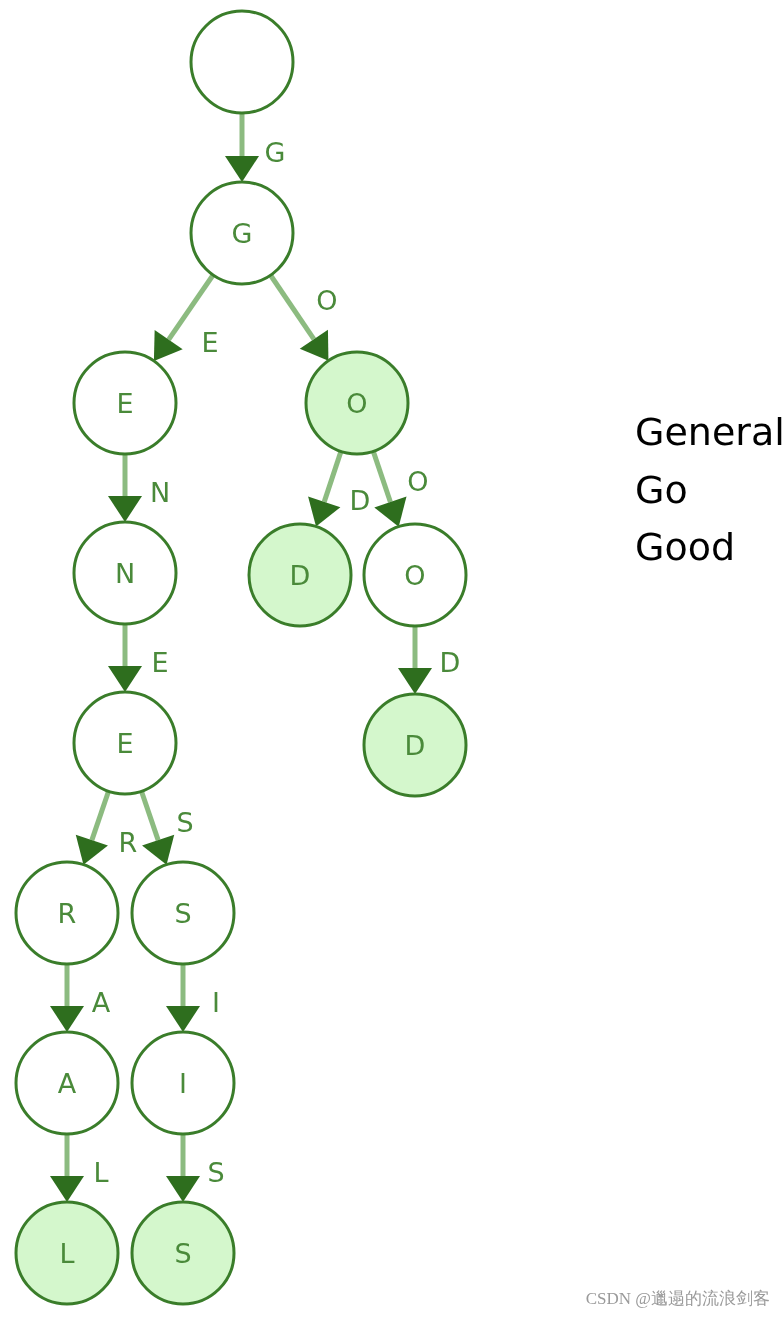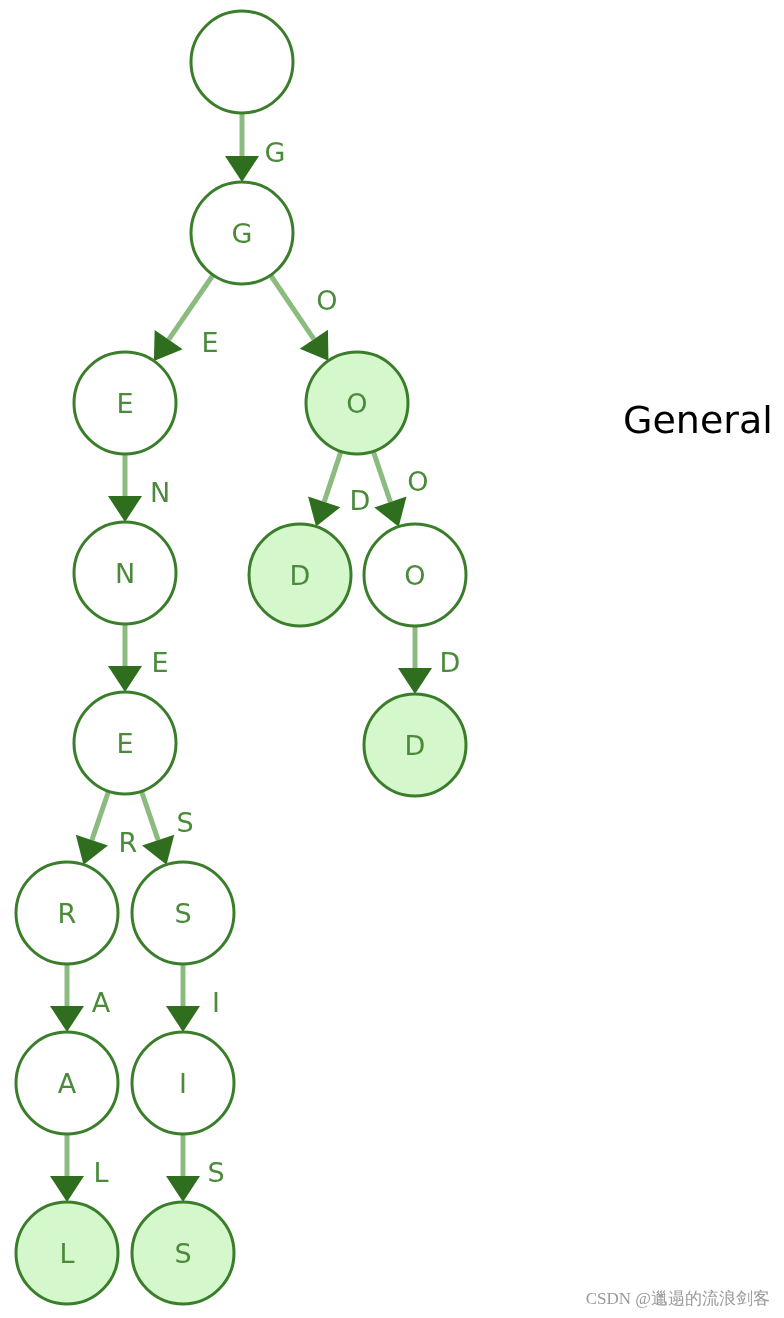--- a/index.html
+++ b/index.html
@@ -10,21 +10,21 @@
       font-family: "DejaVu Sans", sans-serif;
       font-size: 27px;
       fill: #4a8a3a;
     }
     .edge-line { stroke: #8cbb80; stroke-width: 5; }
     .edge-head { fill: #2e6e1e; }
     .word-list {
       position: absolute; left: 623px; top: 392px;
       font-family: "DejaVu Sans", sans-serif;
       font-size: 38px; line-height: 57.5px; color: #000;
-      margin: 0; padding: 0; list-style: none;
+      margin: 12px; padding: 0; list-style: none;
     }
     .watermark {
       position: absolute; right: 14px; bottom: 8px;
       font-family: Liberation Serif, serif;
       font-size: 17px; color: #9a9a9a;
     }
   </style>
 </head>
 <body>
 
@@ -159,15 +159,17 @@
       </g>
       <g>
         <circle cx="183" cy="1253" r="51" class="node-circle" stroke="#3a7d2a" fill="#d4f7cc"></circle>
         <text x="183" y="1253" class="node-label" fill="#4a8a3a" text-anchor="middle" dominant-baseline="central">S</text>
       </g>
     </g>
 </svg>
 
 <ul class="word-list">
   <li>General</li>
+  <li>Go</li>
+  <li>Good</li>
 </ul>
 
 <div class="watermark">CSDN @邋遢的流浪剑客</div>
 
 </body></html>

